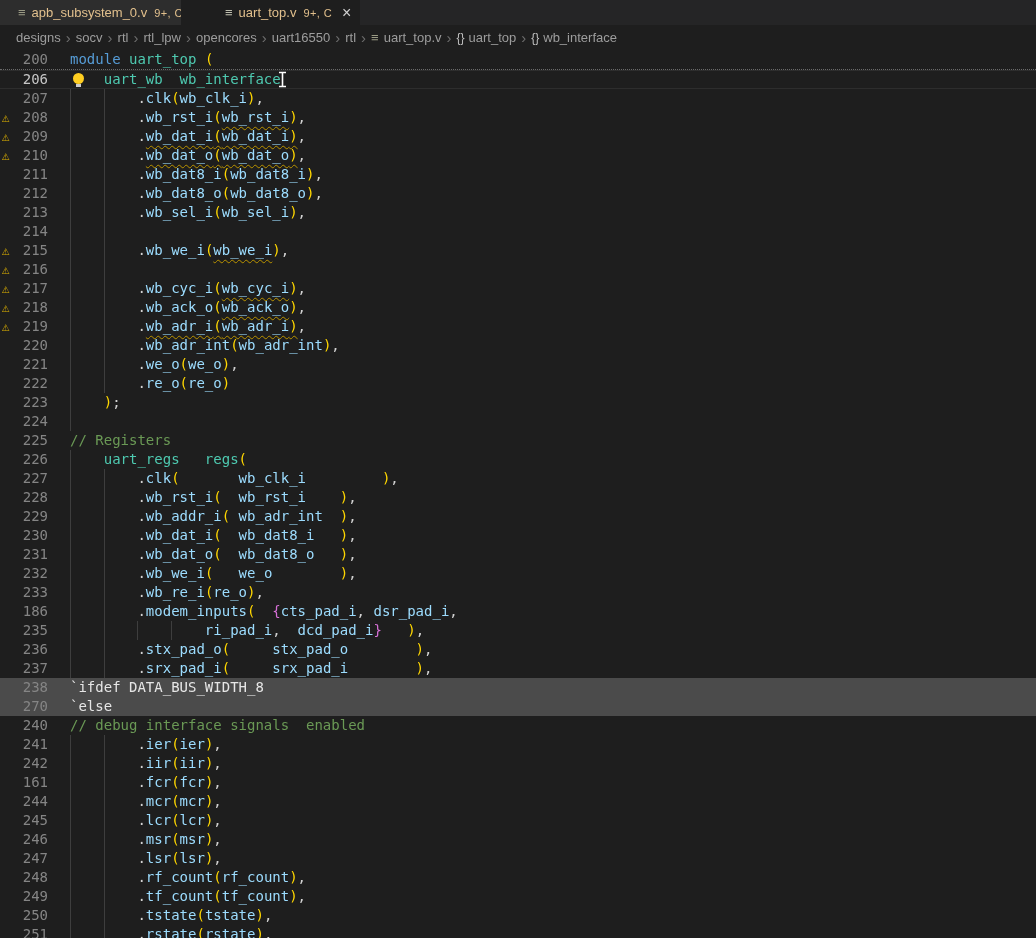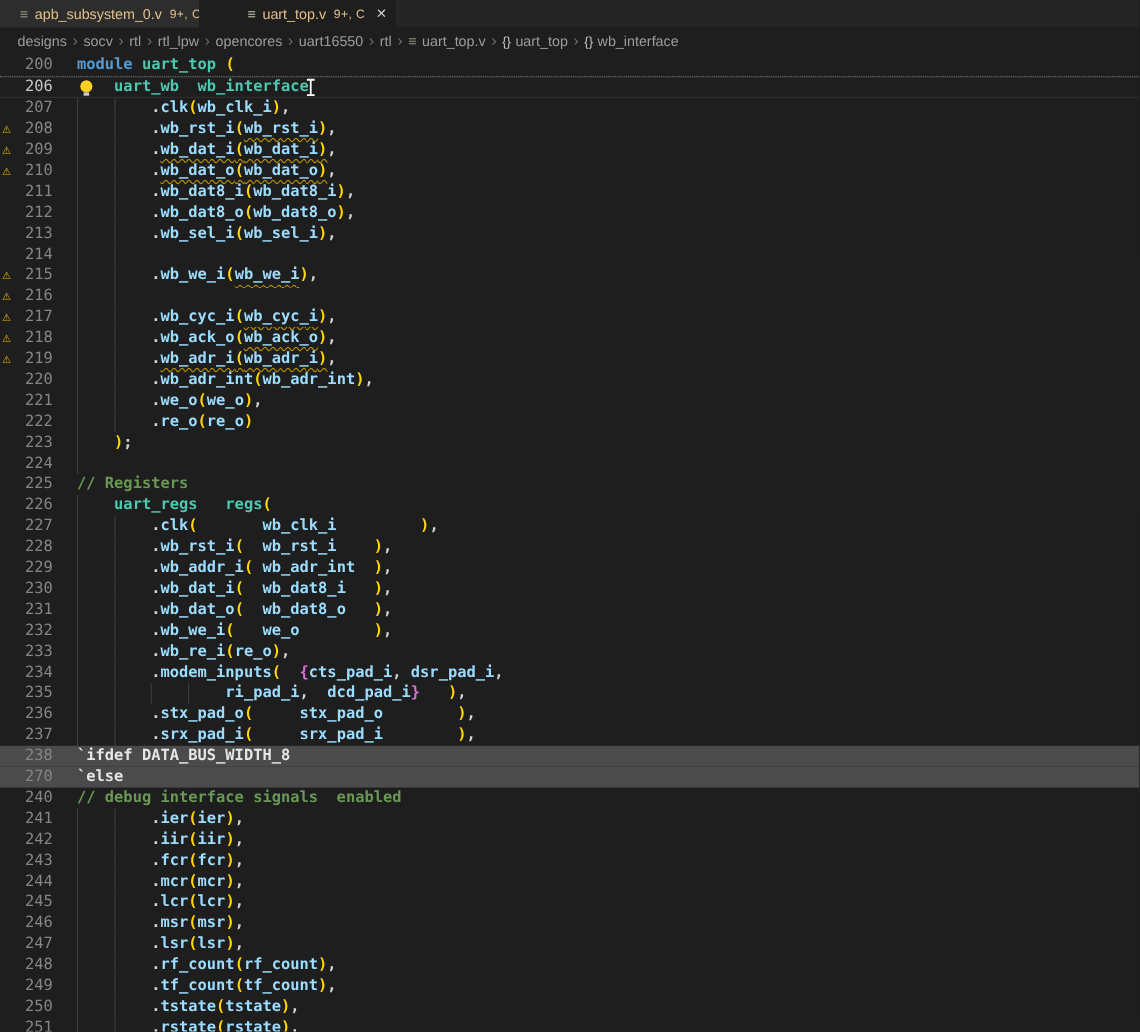--- a/index.html
+++ b/index.html
@@ -26,21 +26,21 @@
   .bc-sym{color:#c0c0c0;margin-right:4px;font-size:12px;}
   .bc-ficon{color:#9b9b85;margin-right:5px;font-size:13px;}
   
   .editor{position:absolute;top:50px;left:0;width:1036px;height:888px;overflow:hidden;
     font-family:"DejaVu Sans Mono",monospace;font-size:14px;color:#d4d4d4;}
   .row{position:relative;height:19px;line-height:19px;}
   .sticky-row{border-bottom:1px dotted #6a6a6a;background:#1e1e1e;}
   .num{position:absolute;left:0;top:0;width:48px;text-align:right;color:#858585;
     font-size:14px;}
   .warn{position:absolute;left:2px;top:0;color:#ddb100;font-size:13px;}
-  .code{position:absolute;left:70px;top:0;white-space:pre;font-weight:bold;}
+  .code{position:absolute;left:70px;top:0;white-space:pre;}
   .guide{position:absolute;top:0;height:19px;width:1px;background:#3e3e3e;}
   .cur{box-shadow:inset 0 1px 0 #2d2d2d, inset 0 -1px 0 #2d2d2d;}
   .cur .num{color:#c6c6c6;}
   .ibg{background:#4b4b4b;}
   .ibg .code span{color:#e6e6e6 !important;}
   .sq{text-decoration-line:underline;text-decoration-style:wavy;
     text-decoration-color:#b99200;text-decoration-thickness:1px;
     text-underline-offset:3.5px;text-decoration-skip-ink:none;}
   .bulb{position:absolute;left:73px;top:3px;width:11px;height:11px;border-radius:50%;
     background:#ffce21;}
@@ -261,21 +261,21 @@
       </div>
       <div class="row">
         <div class="guide" style="left: 70px;"></div>
         <div class="guide" style="left: 103.72px;"></div>
         <span class="num">233</span>
         <span class="code"><span style="color: rgb(212, 212, 212);">        .</span><span style="color: rgb(156, 220, 254);">wb_re_i</span><span style="color: rgb(255, 215, 0);">(</span><span style="color: rgb(156, 220, 254);">re_o</span><span style="color: rgb(255, 215, 0);">)</span><span style="color: rgb(212, 212, 212);">,</span></span>
       </div>
       <div class="row">
         <div class="guide" style="left: 70px;"></div>
         <div class="guide" style="left: 103.72px;"></div>
-        <span class="num">234</span>
+        <span class="num">186</span>
         <span class="code"><span style="color: rgb(212, 212, 212);">        .</span><span style="color: rgb(156, 220, 254);">modem_inputs</span><span style="color: rgb(255, 215, 0);">(</span><span style="color: rgb(212, 212, 212);">  </span><span style="color: rgb(214, 112, 214);">{</span><span style="color: rgb(156, 220, 254);">cts_pad_i</span><span style="color: rgb(212, 212, 212);">, </span><span style="color: rgb(156, 220, 254);">dsr_pad_i</span><span style="color: rgb(212, 212, 212);">,</span></span>
       </div>
       <div class="row">
         <div class="guide" style="left: 70px;"></div>
         <div class="guide" style="left: 103.72px;"></div>
         <div class="guide" style="left: 137.44px;"></div>
         <div class="guide" style="left: 171.16px;"></div>
         <span class="num">235</span>
         <span class="code"><span style="color: rgb(212, 212, 212);">                </span><span style="color: rgb(156, 220, 254);">ri_pad_i</span><span style="color: rgb(212, 212, 212);">,  </span><span style="color: rgb(156, 220, 254);">dcd_pad_i</span><span style="color: rgb(214, 112, 214);">}</span><span style="color: rgb(212, 212, 212);">   </span><span style="color: rgb(255, 215, 0);">)</span><span style="color: rgb(212, 212, 212);">,</span></span>
       </div>
@@ -311,21 +311,21 @@
       </div>
       <div class="row">
         <div class="guide" style="left: 70px;"></div>
         <div class="guide" style="left: 103.72px;"></div>
         <span class="num">242</span>
         <span class="code"><span style="color: rgb(212, 212, 212);">        .</span><span style="color: rgb(156, 220, 254);">iir</span><span style="color: rgb(255, 215, 0);">(</span><span style="color: rgb(156, 220, 254);">iir</span><span style="color: rgb(255, 215, 0);">)</span><span style="color: rgb(212, 212, 212);">,</span></span>
       </div>
       <div class="row">
         <div class="guide" style="left: 70px;"></div>
         <div class="guide" style="left: 103.72px;"></div>
-        <span class="num">243</span>
+        <span class="num">161</span>
         <span class="code"><span style="color: rgb(212, 212, 212);">        .</span><span style="color: rgb(156, 220, 254);">fcr</span><span style="color: rgb(255, 215, 0);">(</span><span style="color: rgb(156, 220, 254);">fcr</span><span style="color: rgb(255, 215, 0);">)</span><span style="color: rgb(212, 212, 212);">,</span></span>
       </div>
       <div class="row">
         <div class="guide" style="left: 70px;"></div>
         <div class="guide" style="left: 103.72px;"></div>
         <span class="num">244</span>
         <span class="code"><span style="color: rgb(212, 212, 212);">        .</span><span style="color: rgb(156, 220, 254);">mcr</span><span style="color: rgb(255, 215, 0);">(</span><span style="color: rgb(156, 220, 254);">mcr</span><span style="color: rgb(255, 215, 0);">)</span><span style="color: rgb(212, 212, 212);">,</span></span>
       </div>
       <div class="row">
         <div class="guide" style="left: 70px;"></div>

